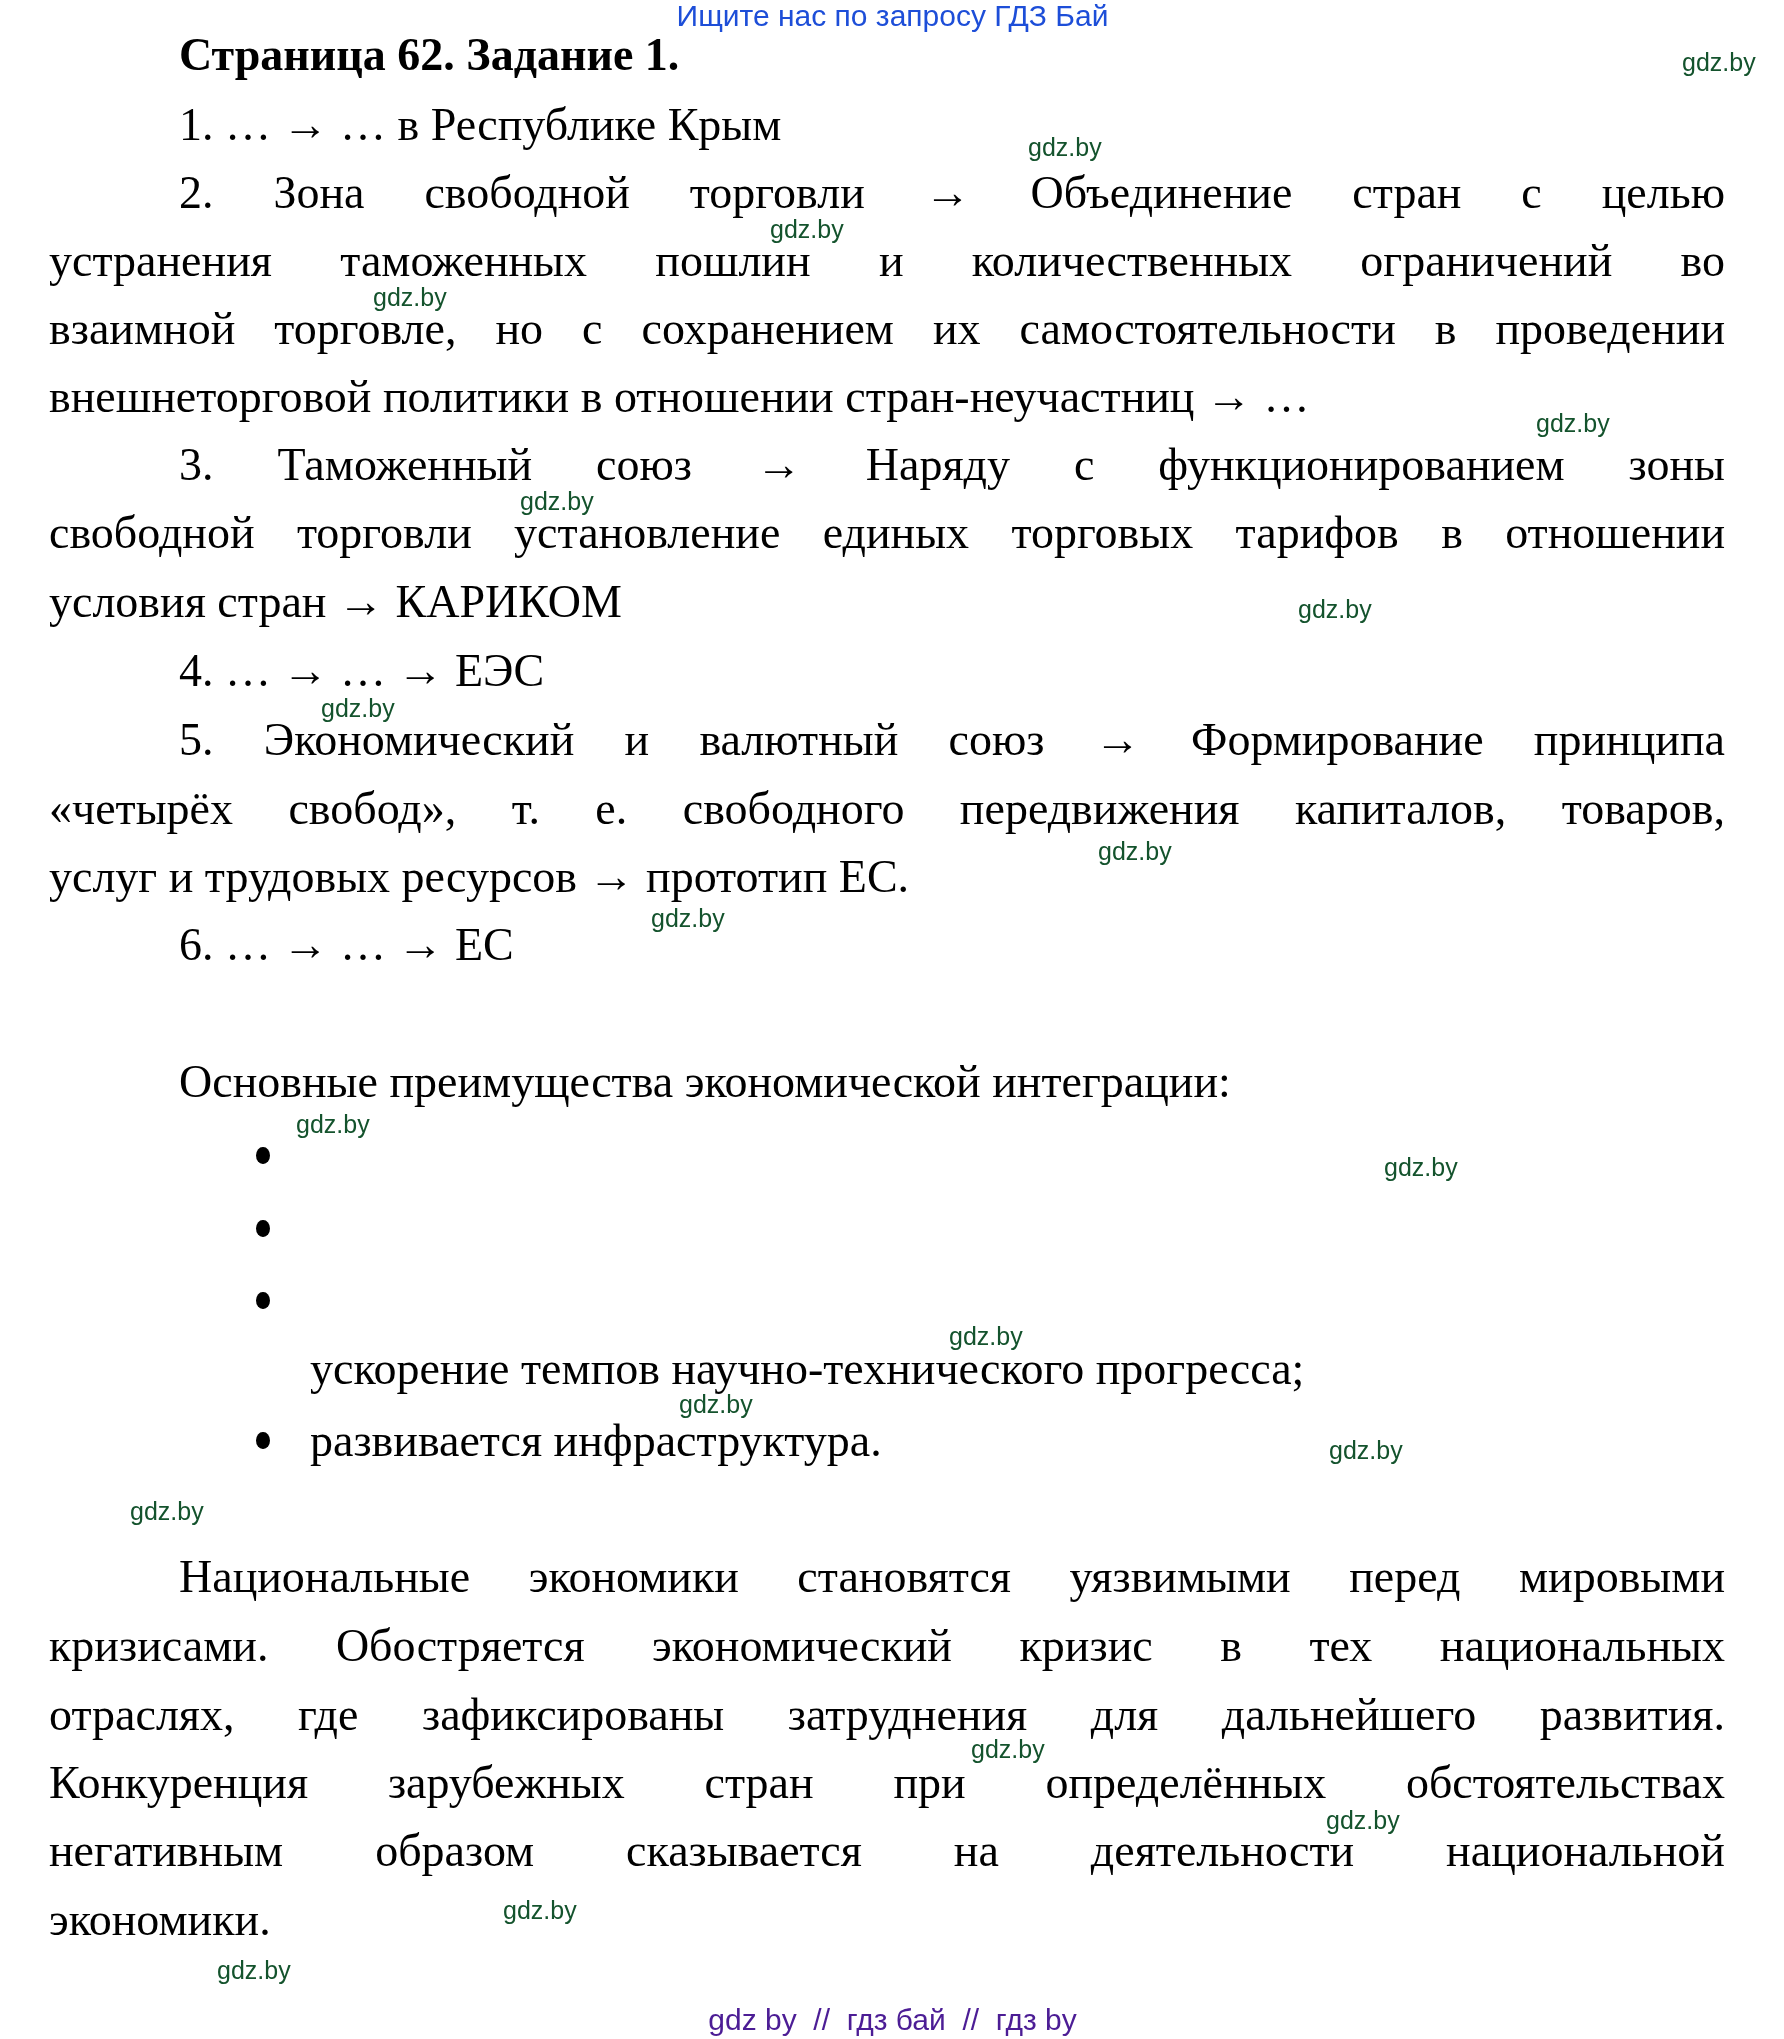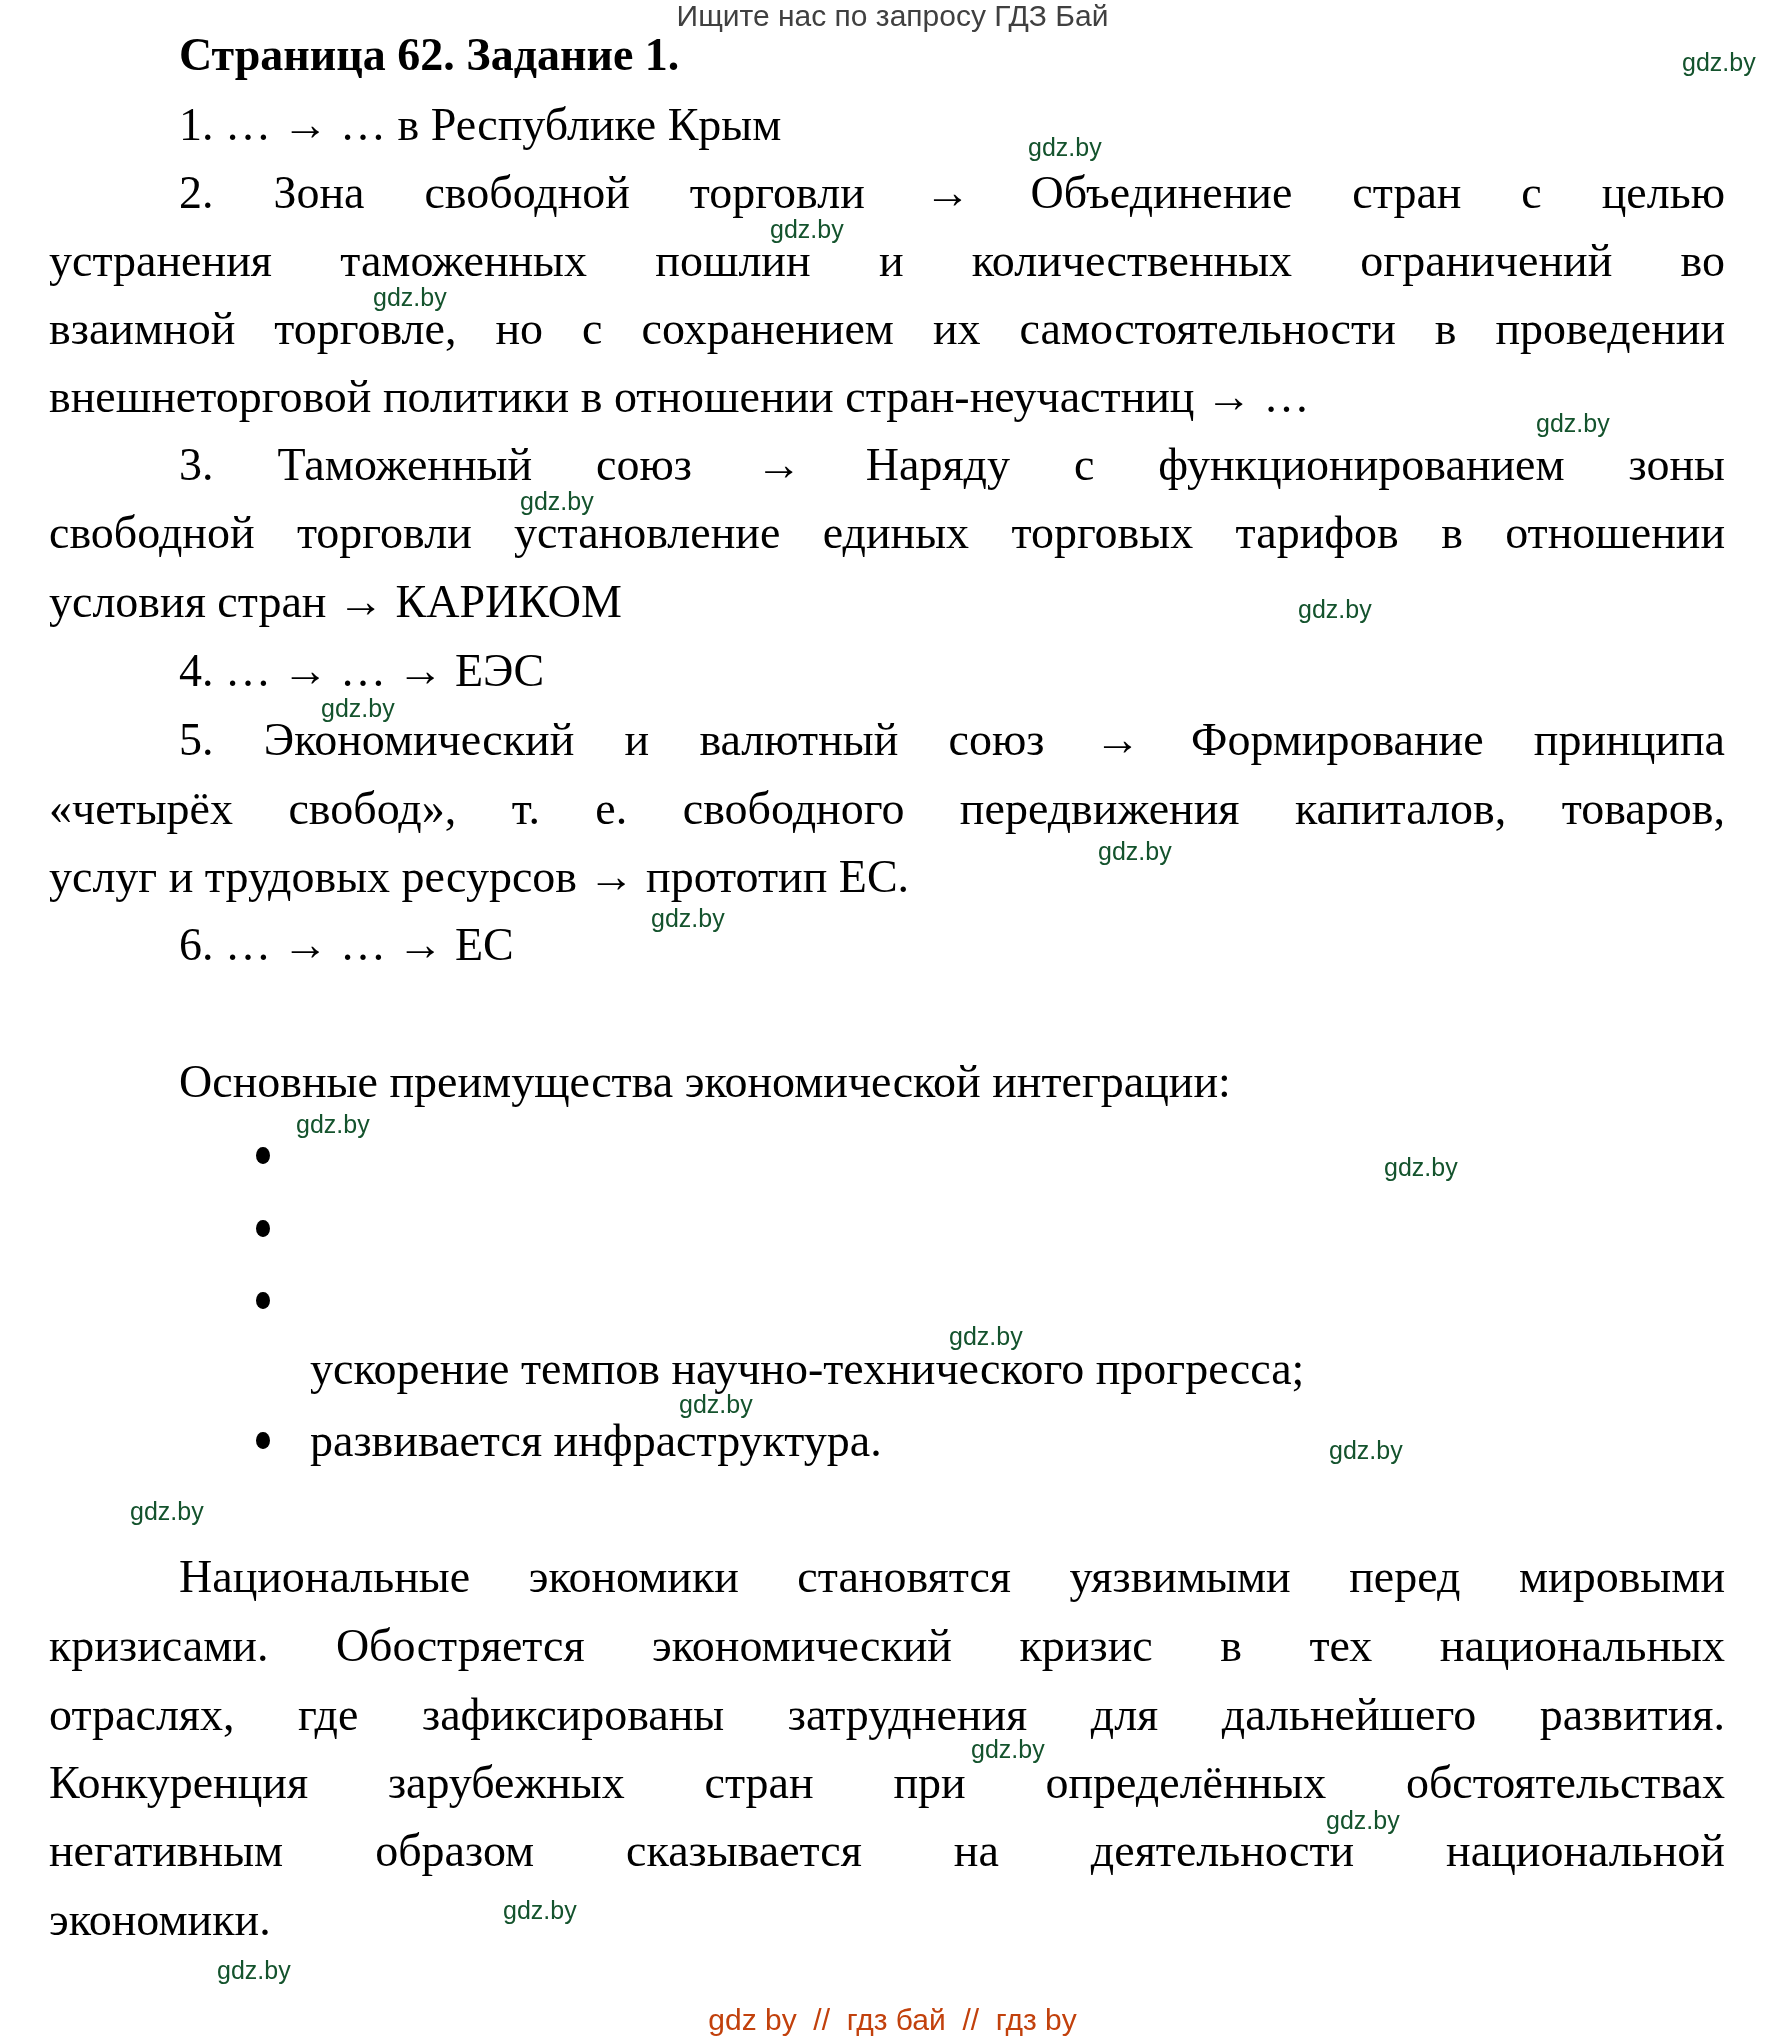--- a/index.html
+++ b/index.html
@@ -1,26 +1,26 @@
 <!DOCTYPE html>
 <html style="font-size:14px"><head>
 <meta charset="utf-8">
 <style>
   html, body { margin:0; padding:0; background:#ffffff; }
   body { width:1785px; height:2040px; position:relative; overflow:hidden; }
-  .banner { position:absolute; top:0; left:0; width:1785px; text-align:center; font-family:"Liberation Sans", sans-serif; font-size:30px; color:#404040; line-height:32px; }
+  .banner { position:absolute; top:0; left:0; width:1785px; text-align:center; font-family:"Liberation Sans", sans-serif; font-size:30px; color:#1d4ed8; line-height:32px; }
   .page { position:absolute; left:49px; width:1676px; font-family:"Liberation Serif", serif; font-size:46px; color:#000; }
   .line { position:absolute; left:0; width:1676px; white-space:nowrap; line-height:53px; }
   .just { text-align:justify; text-align-last:justify; }
   .indent { padding-left:130px; box-sizing:border-box; }
   .title { font-weight:bold; }
   .bullet-line { padding-left:261px; box-sizing:border-box; }
   .dot { position:absolute; left:207px; top:17.6px; width:14px; height:17.6px; border-radius:50%; background:#000; }
   .wm { position:absolute; font-family:"Liberation Sans", sans-serif; font-size:25px; color:#14532d; line-height:26.5px; white-space:nowrap; }
-  .footer { position:absolute; left:0; top:2004px; width:1785px; text-align:center; font-family:"Liberation Sans", sans-serif; font-size:30px; color:#c2410c; line-height:32px; }
+  .footer { position:absolute; left:0; top:2004px; width:1785px; text-align:center; font-family:"Liberation Sans", sans-serif; font-size:30px; color:#4c1d95; line-height:32px; }
 </style>
 </head>
 <body>
 
 <div class="banner">Ищите нас по запросу ГДЗ Бай</div>
 
 <div class="page" style="top:0;">
   <div class="line title indent" style="top:28px;">Страница 62. Задание 1.</div>
 
   <div class="line indent" style="top:98px;">1. … → … в Республике Крым</div>

